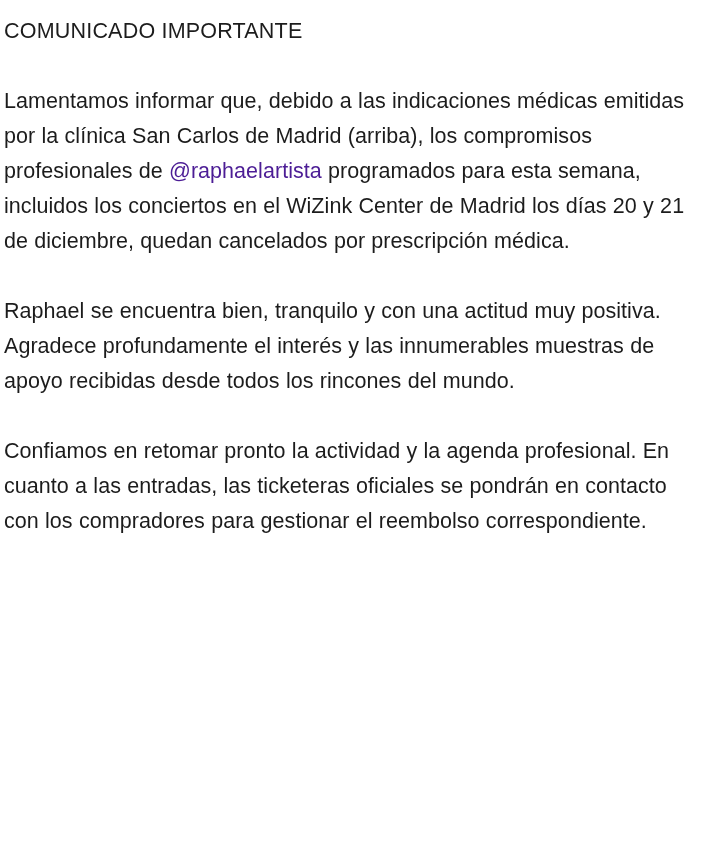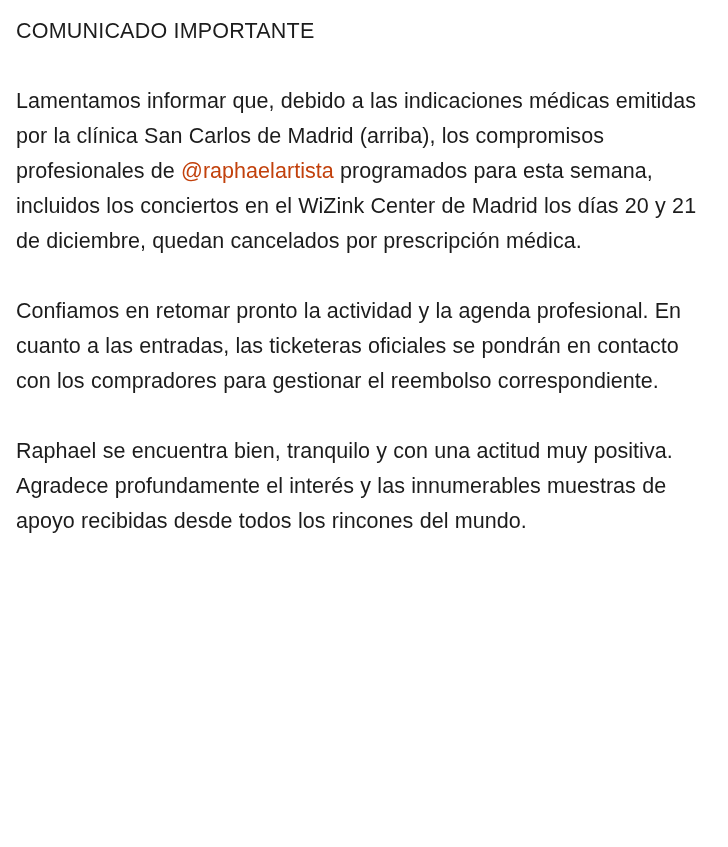--- a/index.html
+++ b/index.html
@@ -11,21 +11,21 @@
     height: 847px;
     background: #ffffff;
     font-family: "Liberation Sans", sans-serif;
     -webkit-font-smoothing: antialiased;
   }
   .statement {
     box-sizing: border-box;
     width: 728px;
     height: 847px;
     background: #ffffff;
-    padding: 14px 22px 0 16px;
+    padding: 14px 22px 0 4px;
   }
   .heading {
     font-size: 21.5px;
     line-height: 35px;
     color: #1c1c1c;
     letter-spacing: 0.2px;
     margin: 0 0 35px 0;
     font-weight: 400;
   }
   .para {
@@ -34,32 +34,32 @@
     color: #1c1c1c;
     margin: 0 0 35px 0;
     font-weight: 400;
     letter-spacing: 0.05px;
     word-spacing: 0.2px;
   }
   .para:last-child {
     margin-bottom: 0;
   }
   .mention {
-    color: #c2410c;
+    color: #4c1d95;
     text-decoration: none;
     cursor: pointer;
   }
 </style>
 </head>
 <body>
 
 <div class="statement">
 
   <p class="heading">COMUNICADO IMPORTANTE</p>
 
   <p class="para"><span>Lamentamos informar que, debido a las indicaciones médicas emitidas por la clínica San Carlos de Madrid (arriba), los compromisos profesionales de </span><a class="mention">@raphaelartista</a><span> programados para esta semana, incluidos los conciertos en el WiZink Center de Madrid los días 20 y 21 de diciembre, quedan cancelados por prescripción médica.</span></p>
 
+  <p class="para">Raphael se encuentra bien, tranquilo y con una actitud muy positiva. Agradece profundamente el interés y las innumerables muestras de apoyo recibidas desde todos los rincones del mundo.</p>
+
   <p class="para">Confiamos en retomar pronto la actividad y la agenda profesional. En cuanto a las entradas, las ticketeras oficiales se pondrán en contacto con los compradores para gestionar el reembolso correspondiente.</p>
-
-  <p class="para">Raphael se encuentra bien, tranquilo y con una actitud muy positiva. Agradece profundamente el interés y las innumerables muestras de apoyo recibidas desde todos los rincones del mundo.</p>
 
 
 </div>
 
 </body></html>

